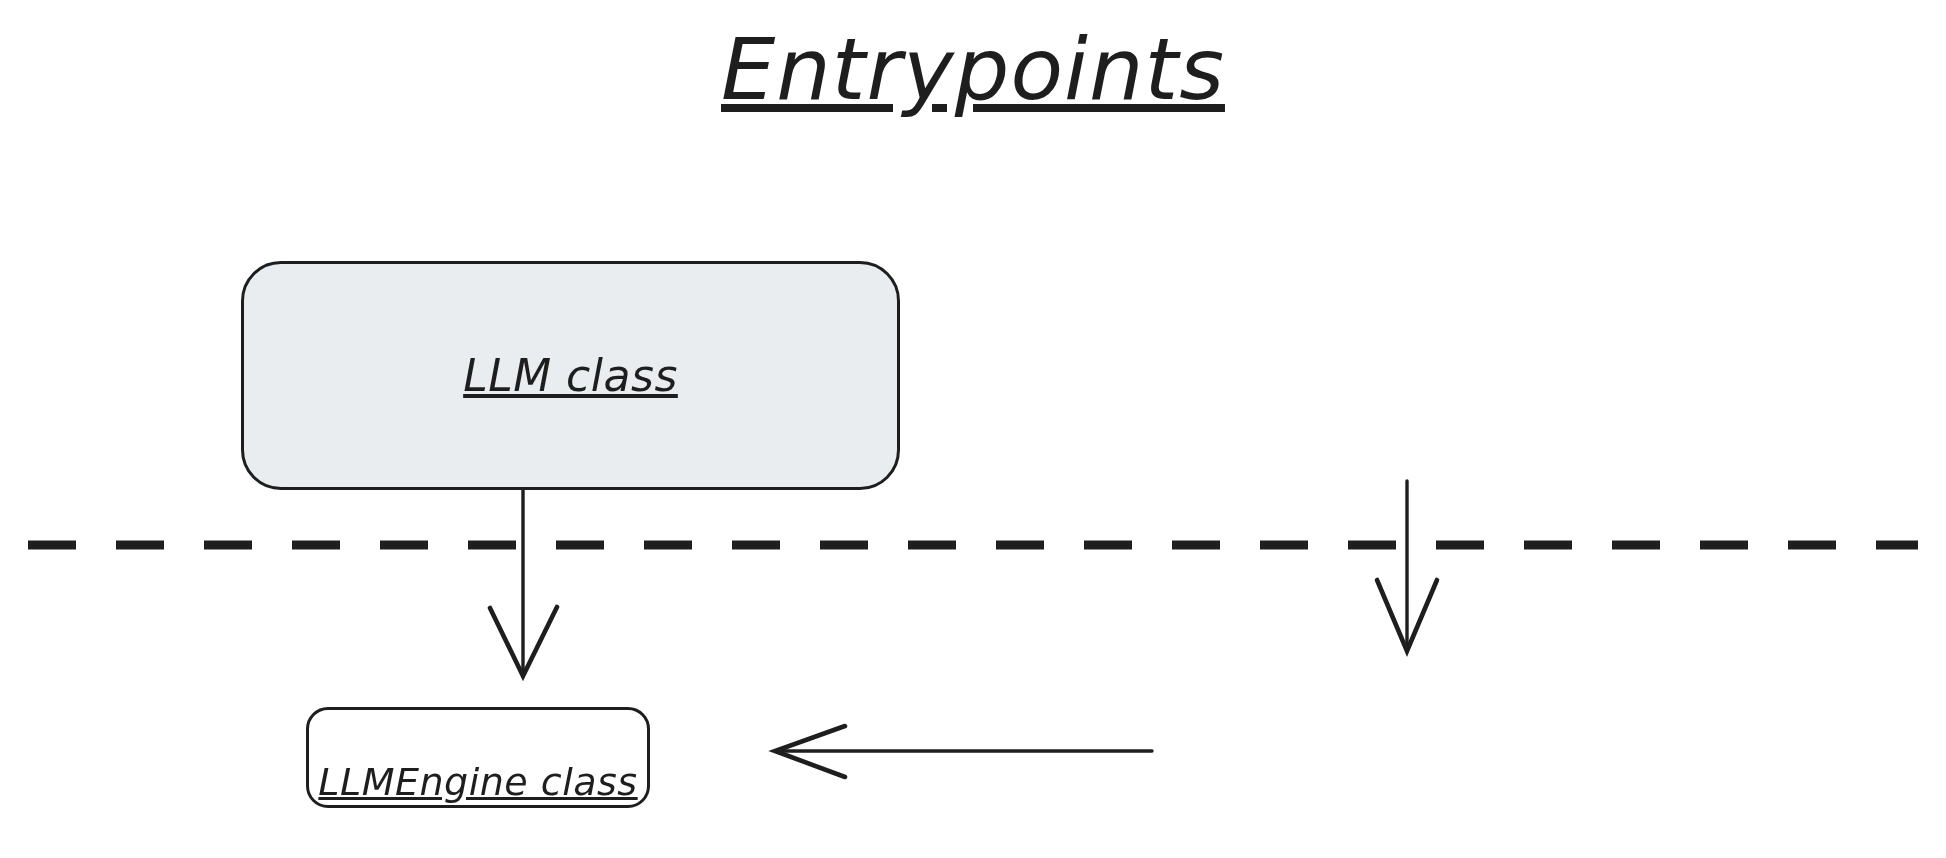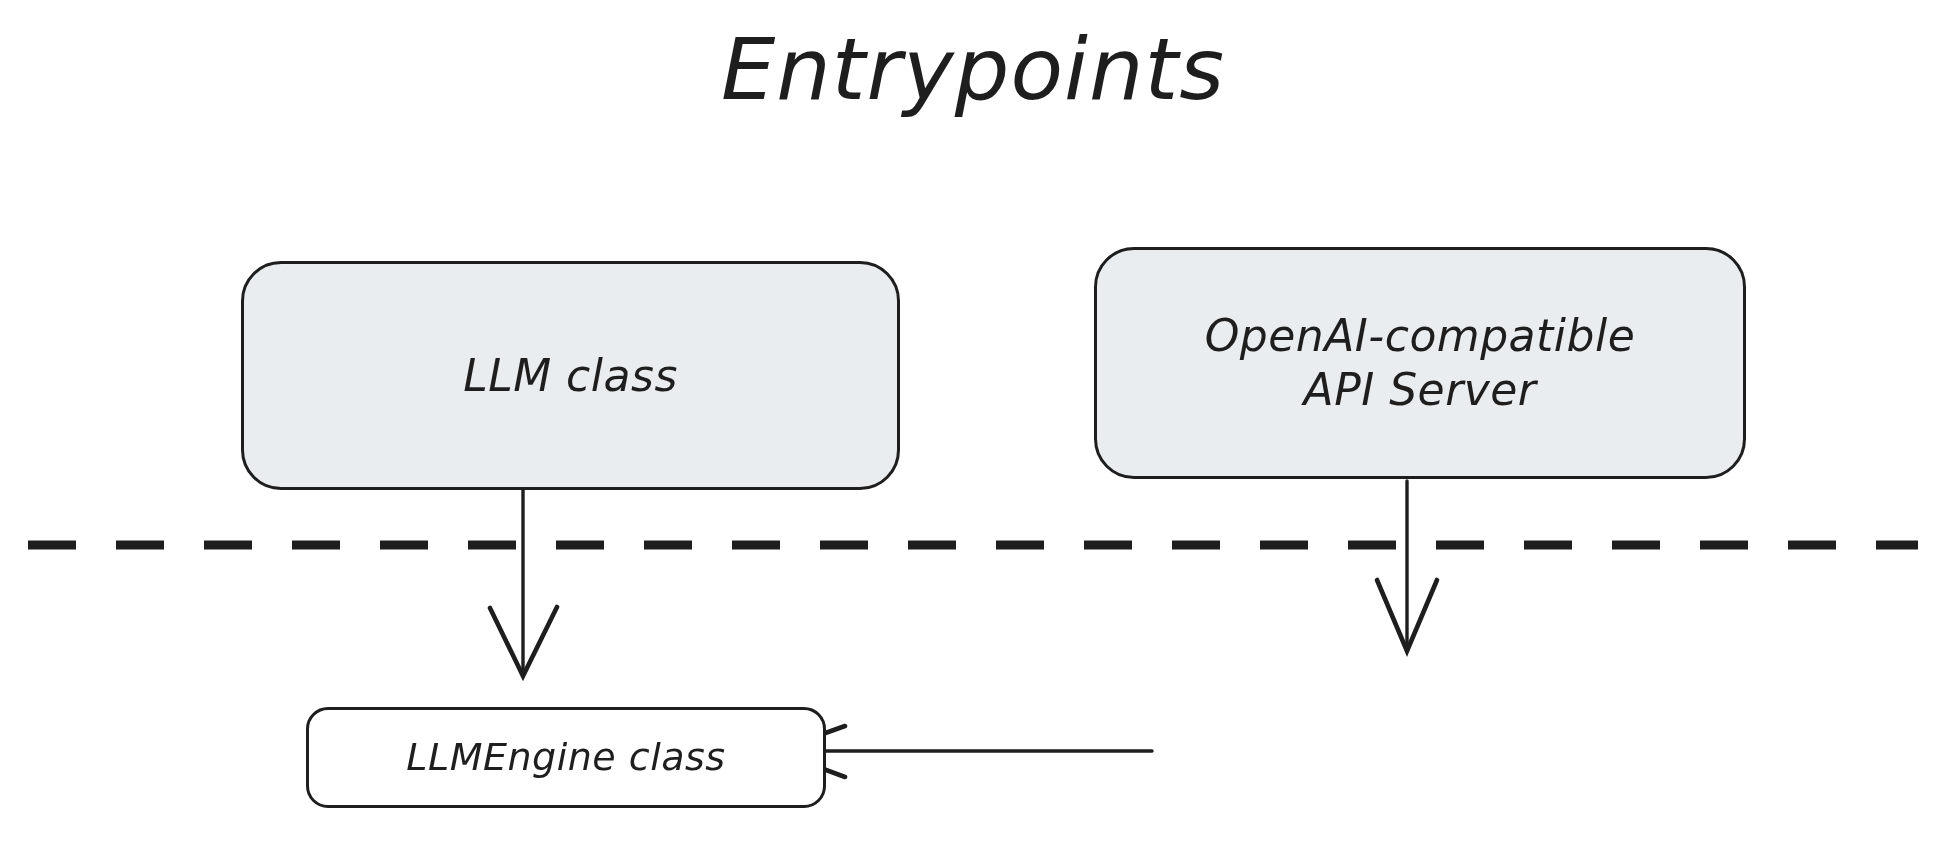--- a/index.html
+++ b/index.html
@@ -20,20 +20,21 @@
     left: 0;
     top: 0;
     width: 1946px;
     height: 858px;
   }
 
   .hand {
     font-family: "DejaVu Sans", sans-serif;
     font-weight: 400;
     letter-spacing: 0.5px;
+    text-decoration: underline;
   }
 
   
   #diagram-title {
     position: absolute;
     left: 0;
     top: 26px;
     width: 1946px;
     text-align: center;
     font-size: 86px;
@@ -84,26 +85,27 @@
     height: 232px;
     background: #e9edef;
     border-width: 3.5px;
     border-radius: 40px;
     font-size: 44px;
   }
 
   #node-llmengine-class {
     left: 306px;
     top: 707px;
-    width: 520px;
+    width: 344px;
     height: 101px;
     background: #ffffff;
     border-width: 3px;
     border-radius: 22px;
     font-size: 38px;
+    align-items: flex-end;
   }
 
   #node-asyncllmengine-class {
     left: 1168px;
     top: 677px;
     width: 503px;
     height: 154px;
     background: #ffffff;
     border-width: 3px;
     border-radius: 26px;
@@ -145,23 +147,19 @@
       <line x1="1152" y1="751" x2="775" y2="751" stroke="#1e1e1e" stroke-width="3.4" stroke-linecap="round"></line>
       <path d="M 845 726 L 775 751 L 845 777" fill="none" stroke="#1e1e1e" stroke-width="4.6" stroke-linecap="round" stroke-linejoin="miter"></path>
     </g>
 
   </svg>
 
   <div id="node-llm-class" class="node hand">
     <span class="node-label">LLM class</span>
   </div>
 
-  <div id="node-openai-server" class="node hand">
-    <span class="node-label">OpenAI-compatible
-API Server</span>
-  </div>
 
   <div id="node-llmengine-class" class="node hand">
     <span class="node-label">LLMEngine class</span>
   </div>
 
 
 </div>
 
 </body></html>

